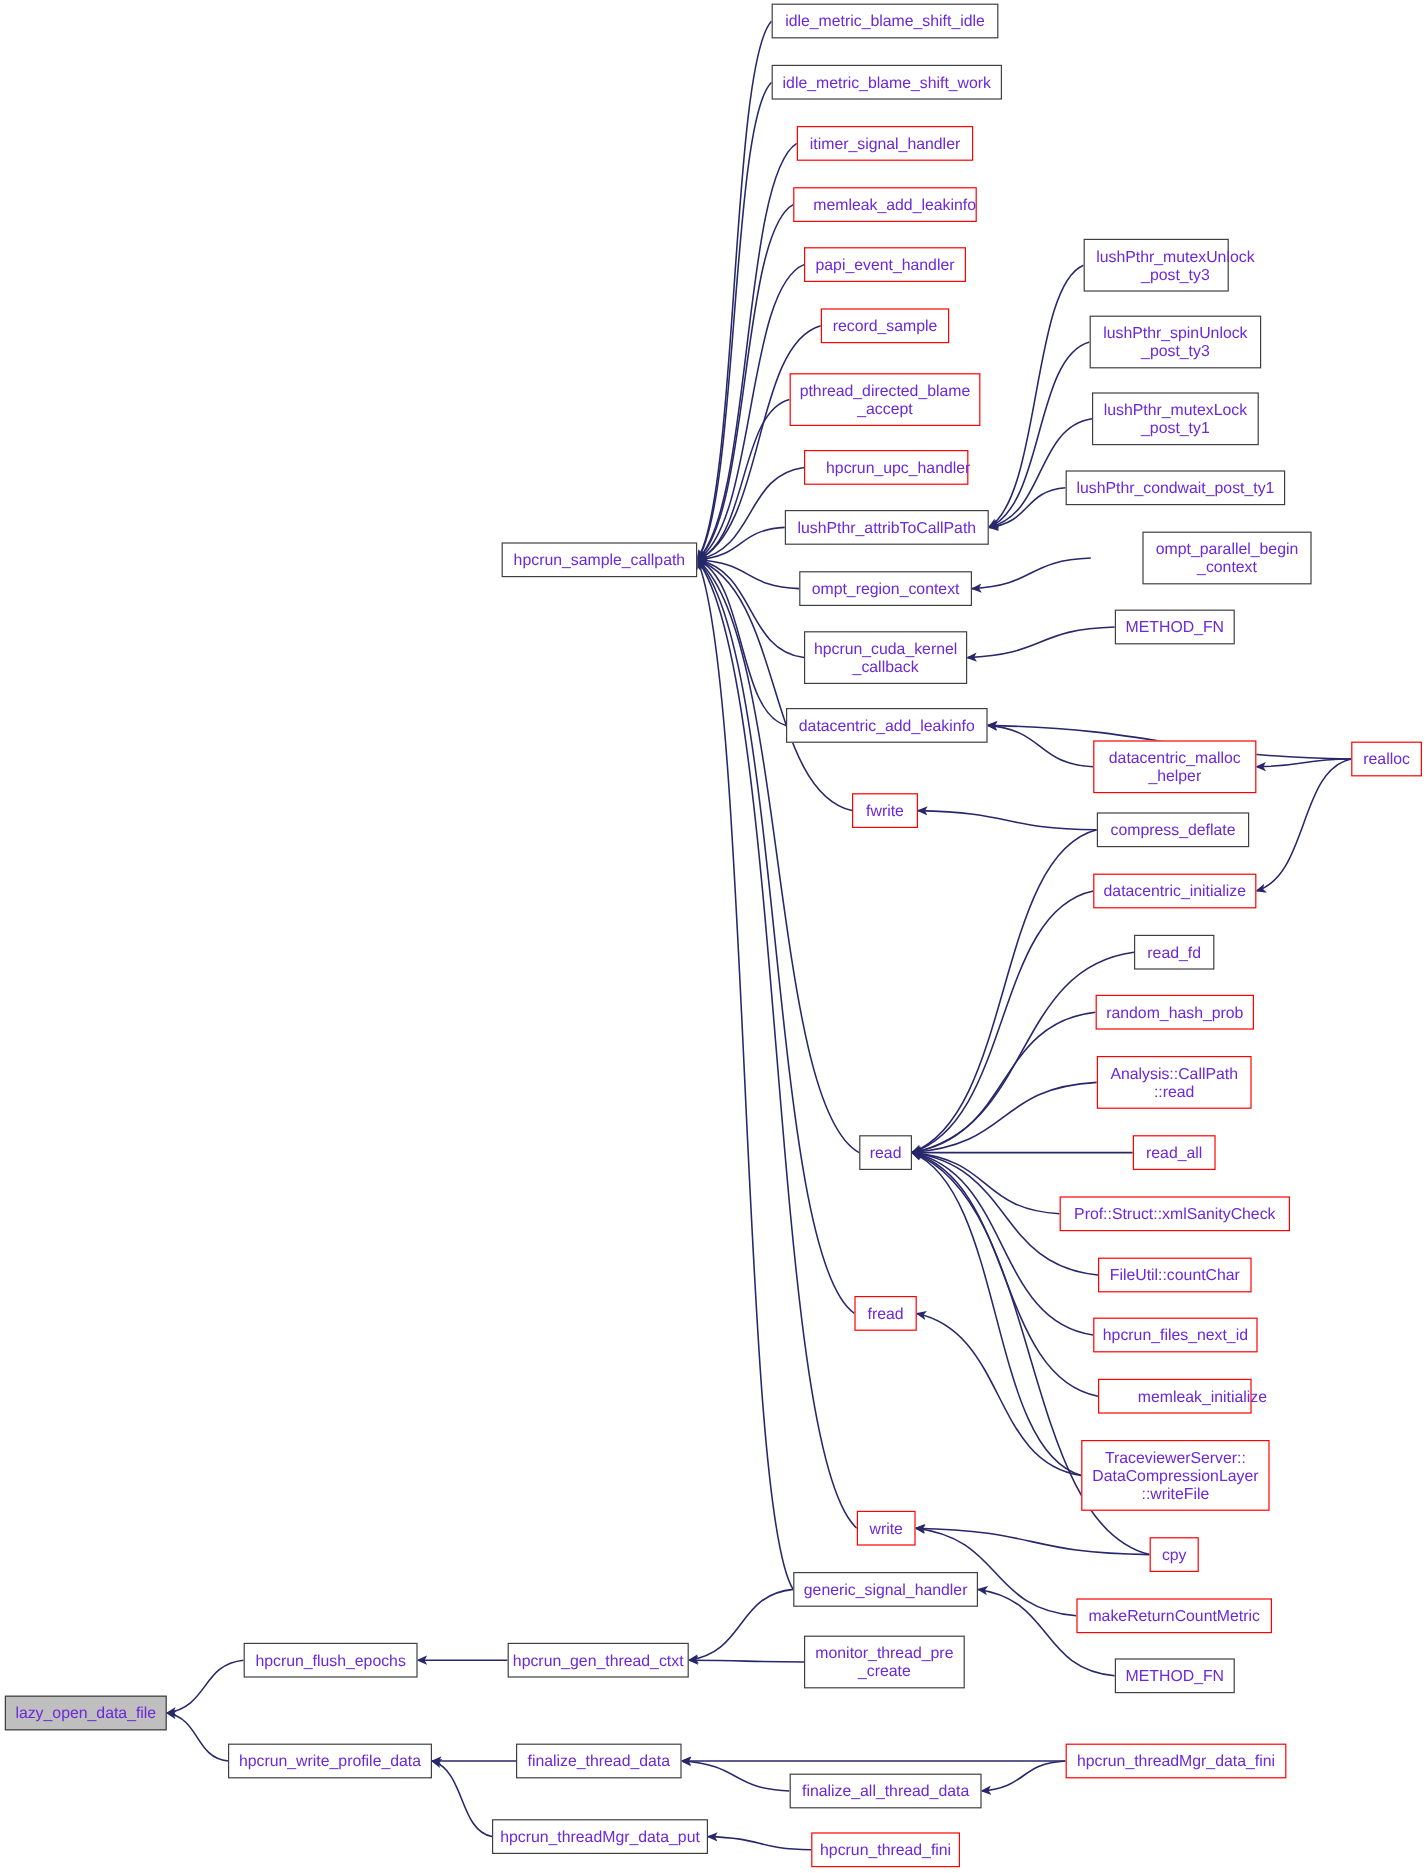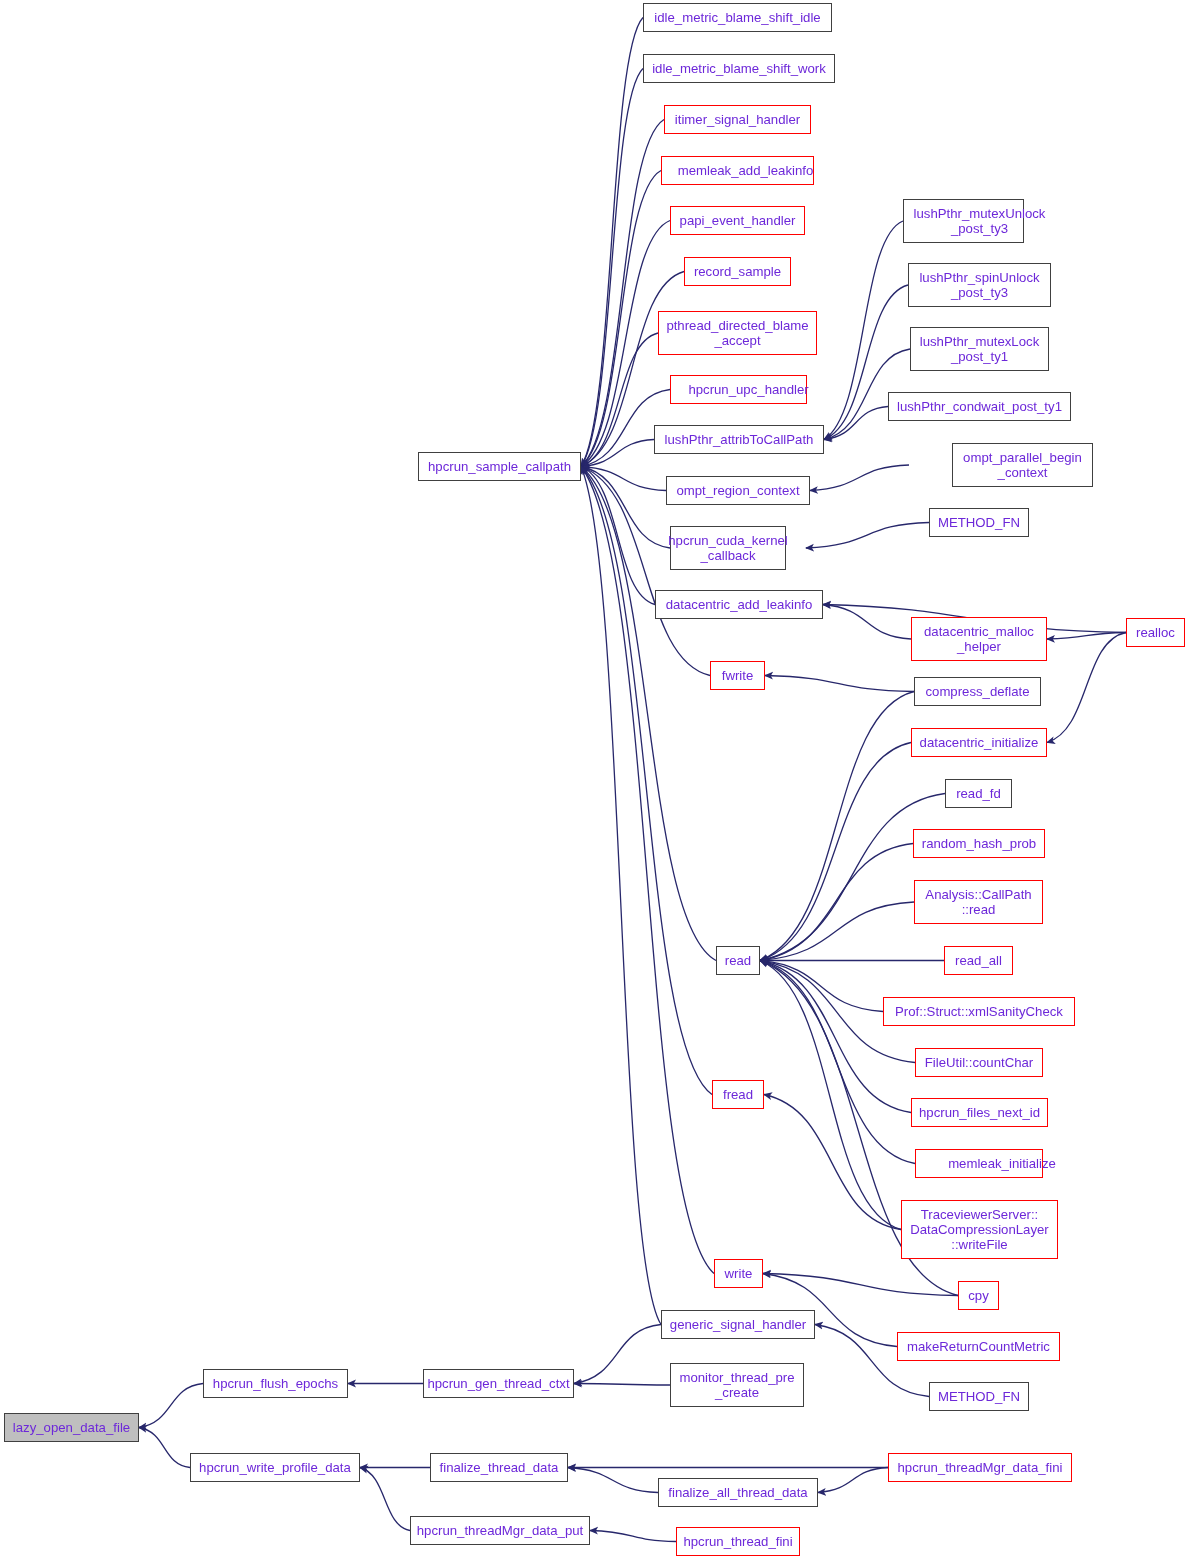--- a/index.html
+++ b/index.html
@@ -110,21 +110,21 @@
       <div class="node black" style="left: 643px; top: 54px; width: 192px; height: 29px;">idle_metric_blame_shift_work</div>
       <div class="node red" style="left: 664px; top: 105px; width: 147px; height: 29px;">itimer_signal_handler</div>
       <div class="node red" style="left: 661px; top: 156px; width: 153px; height: 29px; padding-left: 16px;">memleak_add_leakinfo</div>
       <div class="node red" style="left: 670px; top: 206px; width: 135px; height: 29px;">papi_event_handler</div>
       <div class="node red" style="left: 684px; top: 257px; width: 107px; height: 29px;">record_sample</div>
       <div class="node red" style="left: 658px; top: 311px; width: 159px; height: 44px;">pthread_directed_blame
 _accept</div>
       <div class="node red" style="left: 670px; top: 375px; width: 137px; height: 29px; padding-left: 20px;">hpcrun_upc_handler</div>
       <div class="node black" style="left: 654px; top: 425px; width: 170px; height: 29px;">lushPthr_attribToCallPath</div>
       <div class="node black" style="left: 666px; top: 476px; width: 144px; height: 29px;">ompt_region_context</div>
-      <div class="node black" style="left: 670px; top: 526px; width: 116px; height: 44px;">hpcrun_cuda_kernel
+      <div class="node black" style="left: 670px; top: 526px; width: 136px; height: 44px;">hpcrun_cuda_kernel
 _callback</div>
       <div class="node black" style="left: 655px; top: 590px; width: 168px; height: 29px;">datacentric_add_leakinfo</div>
       <div class="node red" style="left: 710px; top: 661px; width: 55px; height: 29px;">fwrite</div>
       <div class="node black" style="left: 716px; top: 946px; width: 44px; height: 29px;">read</div>
       <div class="node red" style="left: 712px; top: 1080px; width: 52px; height: 29px;">fread</div>
       <div class="node red" style="left: 714px; top: 1259px; width: 49px; height: 29px;">write</div>
       <div class="node black" style="left: 661px; top: 1310px; width: 154px; height: 29px;">generic_signal_handler</div>
       <div class="node black" style="left: 903px; top: 199px; width: 121px; height: 44px; padding-left: 32px;">lushPthr_mutexUnlock
 _post_ty3</div>
       <div class="node black" style="left: 908px; top: 263px; width: 143px; height: 44px;">lushPthr_spinUnlock

